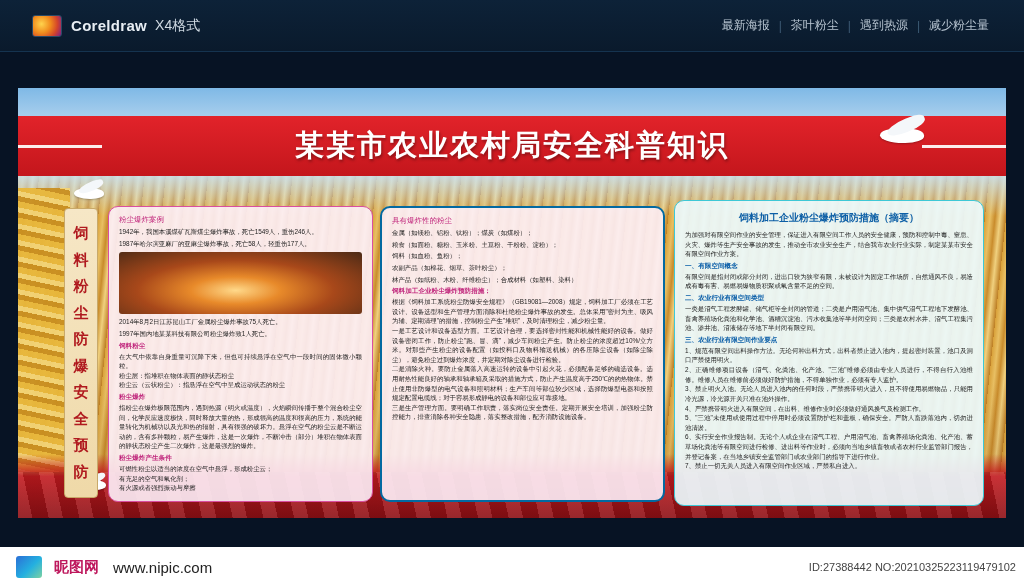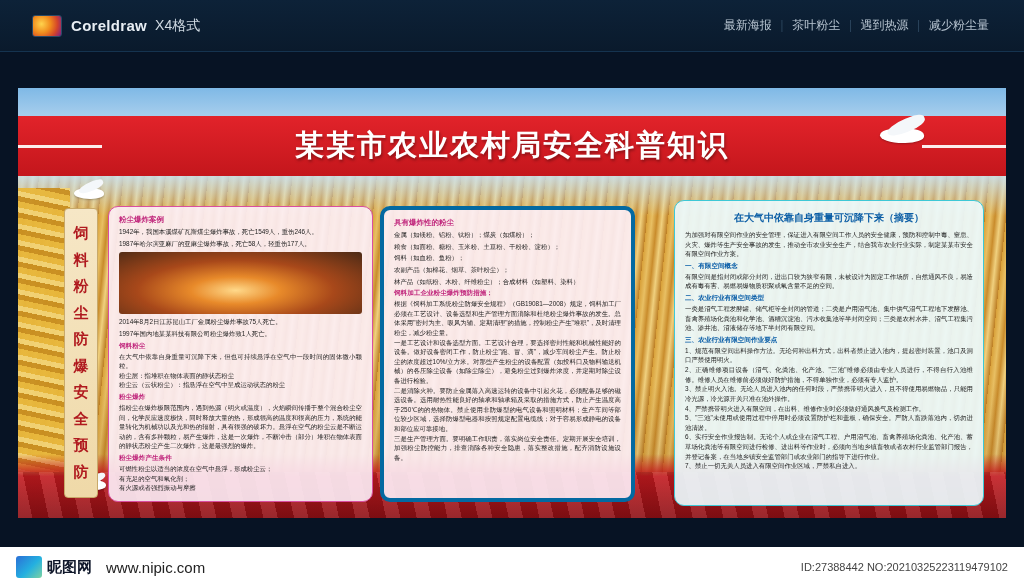--- a/index.html
+++ b/index.html
@@ -22,21 +22,21 @@
     background: radial-gradient(circle at 30% 40%, #ffd34d 0%, #f08b1d 40%, #d4442a 70%, #7b1e8a 100%);
     border: 1px solid #2a4a66;
   }
   .brand {
     color: #e8eef4; font-size: 15px; font-weight: bold; margin-left: 9px;
     letter-spacing: .3px;
   }
   .brand-sub { color: #cfd9e2; font-size: 14px; margin-left: 8px; }
   .topbar-right {
     margin-left: auto; margin-right: 26px; display: flex; align-items: center;
-    color: #b9c6d2; font-size: 12px; font-family: Liberation Serif, serif;
+    color: #b9c6d2; font-size: 12px;
   }
   .topbar-right span.itm { padding: 0 9px; }
   .topbar-right span.sep { color: #3d5straight; color:#3c5a74; }
 
   
   .poster {
     position: absolute; top: 52px; left: 0; width: 1024px; height: 495px;
     background: #071324;
     overflow: hidden;
   }
@@ -112,31 +112,31 @@
     background: rgba(255,255,255,.88);
     padding: 8px 10px;
     overflow: hidden;
   }
   .panel.p1 {
     left: 90px; top: 118px; width: 265px; height: 296px;
     border: 1px solid #d94fa0;
     background: rgba(253,240,248,.90);
   }
   .panel.p2 {
-    left: 362px; top: 118px; width: 255px; height: 296px;
-    border: 4px solid #0369a1;
+    left: 362px; top: 118px; width: 285px; height: 296px;
+    border: 2px solid #0369a1;
     background: rgba(253,240,248,.90);
   }
   .panel.p3 {
     left: 656px; top: 112px; width: 310px; height: 306px;
     border: 1px solid #3ec8d6;
     background: rgba(236,250,253,.92);
   }
   .p-title {
-    color: #c0267c; font-size: 7.5px; font-weight: bold; margin-bottom: 2px;
+    color: #c0267c; font-size: 7.5px; font-weight: normal; margin-bottom: 2px;
     line-height: 1.35;
   }
   .p3 .p3-head {
     text-align: center; color: #0d5fa6; font-weight: bold; font-size: 10px;
     margin: 2px 0 5px 0;
   }
   .p-body {
     color: #1d1d1d; font-size: 6.4px; line-height: 1.5; text-align: justify;
   }
   .p-body p { margin-bottom: 2px; }
@@ -173,23 +173,23 @@
 
   
   .footer {
     position: absolute; left: 0; bottom: 0; width: 1024px; height: 40px;
     background: #fff; display: flex; align-items: center;
   }
   .f-logo {
     margin-left: 16px; width: 26px; height: 22px; border-radius: 3px;
     background: linear-gradient(135deg,#2b6fd6 0%, #24b0e0 55%, #7cd2a2 100%);
   }
-  .f-name { margin-left: 5px; font-size: 15px; color: #0f172a; font-weight: bold; }
+  .f-name { margin-left: 12px; font-size: 15px; color: #be185d; font-weight: bold; }
   .f-url { margin-left: 14px; font-size: 15px; color: #222; }
-  .f-id { margin-left: auto; margin-right: 16px; font-size: 11px; color: #444; }
+  .f-id { margin-left: auto; margin-right: 8px; font-size: 11px; color: #444; }
 </style>
 </head>
 <body>
 
 <div class="topbar">
   <div class="logo-mark"></div>
   <div class="brand">Coreldraw</div>
   <div class="brand-sub">X4格式</div>
   <div class="topbar-right">
     <span class="itm">最新海报</span>
@@ -276,21 +276,21 @@
         <p>林产品（如纸粉、木粉、纤维粉尘）；合成材料（如塑料、染料）</p>
       </div>
       <div class="p-sub">饲料加工企业粉尘爆炸预防措施：</div>
       <div class="p-body">根据《饲料加工系统粉尘防爆安全规程》（GB19081—2008）规定，饲料加工厂必须在工艺设计、设备选型和生产管理方面消除和杜绝粉尘爆炸事故的发生。总体采用"密封为主、吸风为辅、定期清理"的措施，控制粉尘产生"堆积"，及时清理粉尘，减少粉尘量。</div>
       <div class="p-body">一是工艺设计和设备选型方面。工艺设计合理，要选择密封性能和机械性能好的设备。做好设备密闭工作，防止粉尘"跑、冒、滴"，减少车间粉尘产生。防止粉尘的浓度超过10%/立方米。对那些产生粉尘的设备配置（如投料口及物料输送机械）的各压除尘设备（如除尘除尘），避免粉尘过到爆炸浓度，并定期对除尘设备进行检验。</div>
       <div class="p-body">二是消除火种。要防止金属落入高速运转的设备中引起火花，必须配备足够的磁选设备。选用耐热性能良好的轴承和轴承箱及采取的措施方式，防止产生温度高于250℃的的热物体。禁止使用非防爆型的电气设备和照明材料；生产车间等部位较少区域，选择防爆型电器和按照规定配置电缆线；对于容易形成静电的设备和部位应可靠接地。</div>
       <div class="p-body">三是生产管理方面。要明确工作职责，落实岗位安全责任。定期开展安全培训，加强粉尘防控能力，排查消除各种安全隐患，落实整改措施，配齐消防设施设备。</div>
     </div>
 
     <div class="panel p3">
-      <div class="p3-head">在大气中依靠自身重量可沉降下来（摘要）</div>
+      <div class="p3-head">饲料加工企业粉尘爆炸预防措施（摘要）</div>
       <div class="p-body">为加强对有限空间作业的安全管理，保证进入有限空间工作人员的安全健康，预防和控制中毒、窒息、火灾、爆炸等生产安全事故的发生，推动全市农业安全生产，结合我市农业行业实际，制定某某市安全有限空间作业方案。</div>
       <div class="p-sub cyan">一、有限空间概念</div>
       <div class="p-body">有限空间是指封闭或部分封闭，进出口较为狭窄有限，未被设计为固定工作场所，自然通风不良，易造成有毒有害、易燃易爆物质积聚或氧含量不足的空间。</div>
       <div class="p-sub cyan">二、农业行业有限空间类型</div>
       <div class="p-body">一类是沼气工程发酵罐、储气柜等全封闭的管道；二类是户用沼气池、集中供气沼气工程地下发酵池、畜禽养殖场化粪池和化学池、酒糟沉淀池、污水收集池等半封闭空间；三类是农村水井、沼气工程集污池、渗井池、沼液储存等地下半封闭有限空间。</div>
       <div class="p-sub cyan">三、农业行业有限空间作业要点</div>
       <div class="p-body">1、规范有限空间出料操作方法。无论何种出料方式，出料者禁止进入池内，提起密封装置，池口及洞口严禁使用明火。</div>
       <div class="p-body">2、正确维修项目设备（沼气、化粪池、化产池、"三池"维修必须由专业人员进行，不得自行入池维修。维修人员在维修前必须做好防护措施，不得单独作业，必须有专人监护。</div>
       <div class="p-body">3、禁止明火入池。无论人员进入池内的任何时段，严禁携带明火进入，且不得使用易燃物品，只能用冷光源，冷光源开关只准在池外操作。</div>
       <div class="p-body">4、严禁携带明火进入有限空间，在出料、维修作业时必须做好通风换气及检测工作。</div>

